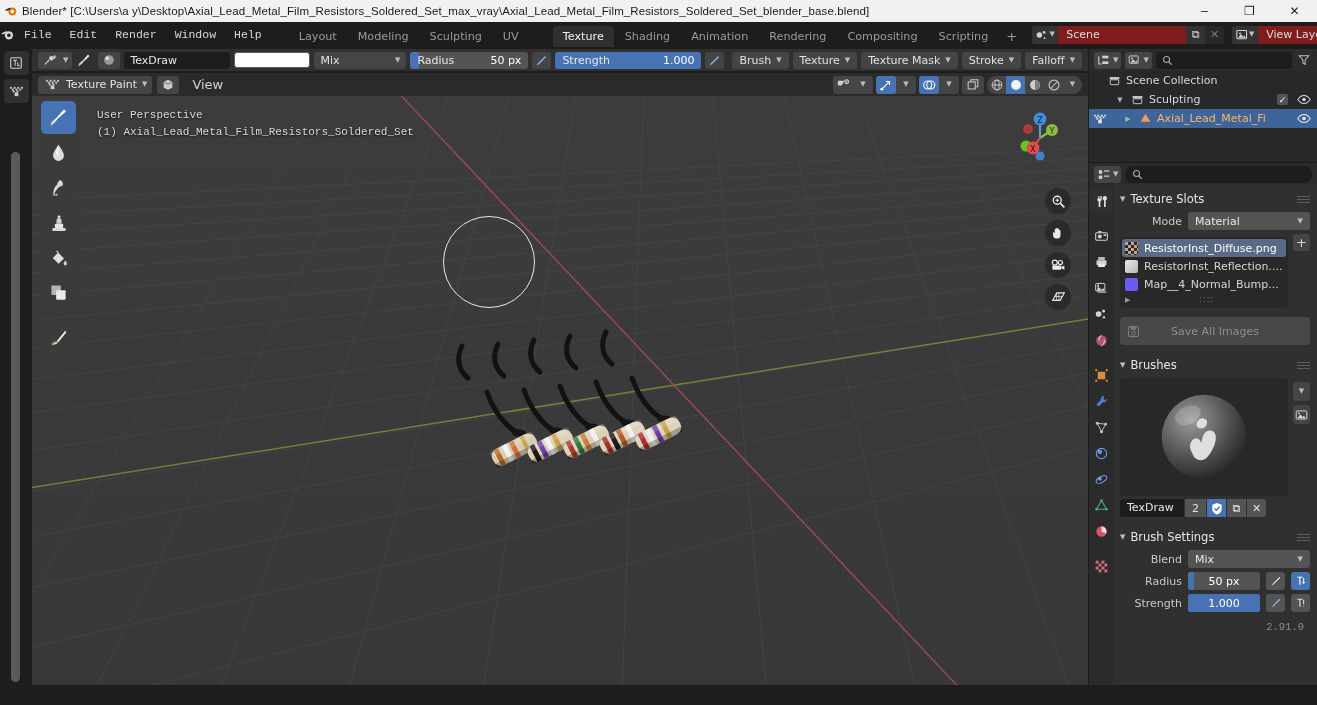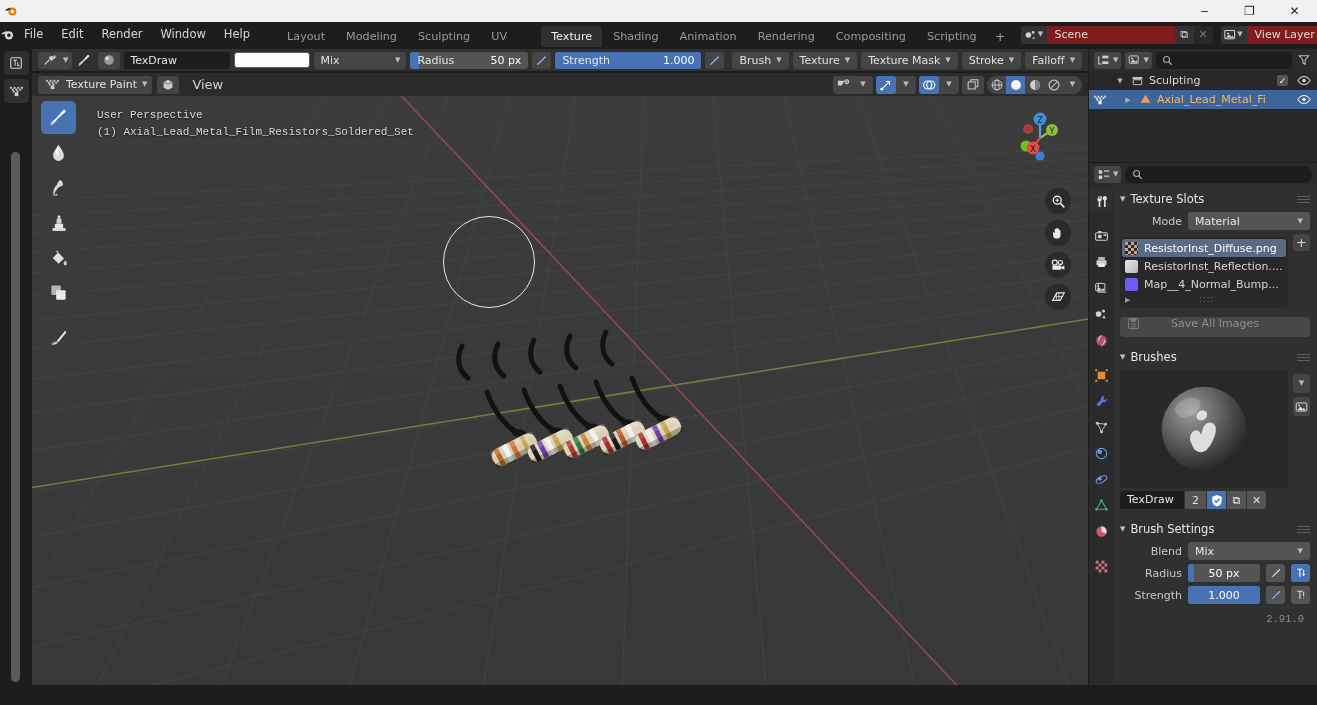--- a/index.html
+++ b/index.html
@@ -24,21 +24,21 @@
   .tb-spacer{flex:1;}
   .winbtn{ width:45px; height:22px; display:flex; align-items:center; justify-content:center;
            font-size:12px; color:#202020;}
 
   
   .topbar{
     position:absolute; left:0; top:22px; width:1317px; height:25px;
     background:#1d1d1d; display:flex; align-items:center;
   }
   .bl-logo{ width:30px; height:25px; display:flex;align-items:center;justify-content:center;}
-  .menu-item{ padding:0 9px; height:19px; line-height:19px; color:#d6d6d6; border-radius:3px; font-size:11.5px;}
+  .menu-item{ padding:0 9px; height:19px; line-height:19px; color:#d6d6d6; border-radius:3px; font-size:11.5px;font-family:Liberation Mono, monospace;}
   .ws-tabs{ display:flex; align-items:flex-end; height:25px; margin-left:18px;}
   .ws-tab{
     padding:0 10px; height:21px; line-height:21px; color:#9a9a9a;
     font-size:11.2px; border-radius:4px 4px 0 0; margin-right:1px;
   }
   .ws-tab.active{ background:#303030; color:#f2f2f2;}
   .ws-plus{ color:#9a9a9a; padding:0 7px; font-size:13px; line-height:21px;}
   .scene-block{ display:flex; align-items:center; margin-left:8px; gap:0px;}
   .id-pill{
     display:flex; align-items:center; height:18px; background:#282828;
@@ -182,22 +182,22 @@
              display:flex; flex-direction:column;}
   .slot{ display:flex; align-items:center; gap:6px; height:18px; padding:0 3px;
          font-size:11px; color:#d6d6d6; border-radius:3px;}
   .slot.sel{ background:#5a6a85; color:#fff;}
   .slot-thumb{ width:13px;height:13px; border-radius:2px; flex:none;}
   .slot-foot{ display:flex; align-items:center; height:13px; padding:0 3px; color:#8a8a8a;}
   .slot-foot .dots{ margin:0 auto; letter-spacing:1px; font-size:8px; color:#7a7a7a;}
   .slots-wrap{ display:flex; gap:5px; align-items:flex-start;}
   .plus-btn{ width:17px;height:17px; background:#454545; border-radius:3px;
              display:flex;align-items:center;justify-content:center; color:#d8d8d8; font-size:13px;}
-  .bigbtn{ height:20px; background:#484848; border-radius:4px; margin-top:9px;
-           display:flex; align-items:flex-start; justify-content:center; gap:7px;
+  .bigbtn{ height:28px; background:#484848; border-radius:4px; margin-top:9px;
+           display:flex; align-items:center; justify-content:center; gap:7px;
            color:#8e8e8e; font-size:11px; position:relative;}
   .bigbtn .bico{ position:absolute; left:7px;}
 
   .brush-prev-wrap{ display:flex; gap:5px; margin-top:3px;}
   .brush-prev{ flex:1; height:118px; background:#282828; border-radius:4px;
                display:flex;align-items:center;justify-content:center;}
   .prev-side{ display:flex; flex-direction:column; gap:4px; padding-top:4px;}
   .pv-btn{ width:17px;height:19px; background:#454545; border-radius:3px;
            display:flex;align-items:center;justify-content:center;}
   .brush-id{ display:flex; align-items:center; margin-top:3px; gap:1px; width:146px;}
@@ -240,20 +240,21 @@
 <div id="app">
 
   <div class="titlebar">
     <div class="tb-logo">
       <svg width="14" height="14" viewBox="0 0 16 16">
         <circle cx="9.5" cy="8.5" r="4.6" fill="#e87d0d"></circle>
         <circle cx="9.5" cy="8.5" r="2" fill="#fff"></circle>
         <path d="M1.5 6.5 L7 4 L7.6 6 L2.6 8 Z" fill="#2a2a2a"></path>
       </svg>
     </div>
+    <div class="tb-title">Blender* [C:\Users\a y\Desktop\Axial_Lead_Metal_Film_Resistors_Soldered_Set_max_vray\Axial_Lead_Metal_Film_Resistors_Soldered_Set_blender_base.blend]</div>
     <div class="tb-spacer"></div>
     <div class="winbtn">–</div>
     <div class="winbtn">❐</div>
     <div class="winbtn close">✕</div>
   </div>
 
   <div class="topbar">
     <div class="bl-logo">
       <svg width="15" height="15" viewBox="0 0 16 16">
         <circle cx="9.5" cy="8.8" r="4.4" fill="#d6d6d6"></circle>
@@ -767,20 +768,30 @@
         </svg>
         <span title=""></span>
       </div>
       <div style="width:16px;display:flex;justify-content:center;">
         <svg width="12" height="12" viewBox="0 0 14 14">
           <path d="M1.5 2h11l-4.2 5v5l-2.6-1.6V7z" fill="none" stroke="#bdbdbd" stroke-width="1.2"></path>
         </svg>
       </div>
     </div>
 
+    <div class="ol-row">
+      <span style="width:8px"></span>
+      <span>
+        <svg width="13" height="12" viewBox="0 0 16 14">
+          <rect x="2" y="2" width="12" height="3" rx=".6" fill="#c2c2c2"></rect>
+          <rect x="2.8" y="5.5" width="10.4" height="6" rx=".8" fill="none" stroke="#c2c2c2" stroke-width="1.2"></rect>
+        </svg>
+      </span>
+      <span>Scene Collection</span>
+    </div>
 
     <div class="ol-row">
       <span style="width:14px"></span>
       <span class="ol-tri">▼</span>
       <span>
         <svg width="13" height="12" viewBox="0 0 16 14">
           <rect x="2" y="2" width="12" height="3" rx=".6" fill="#c2c2c2"></rect>
           <rect x="2.8" y="5.5" width="10.4" height="6" rx=".8" fill="none" stroke="#c2c2c2" stroke-width="1.2"></rect>
         </svg>
       </span>

